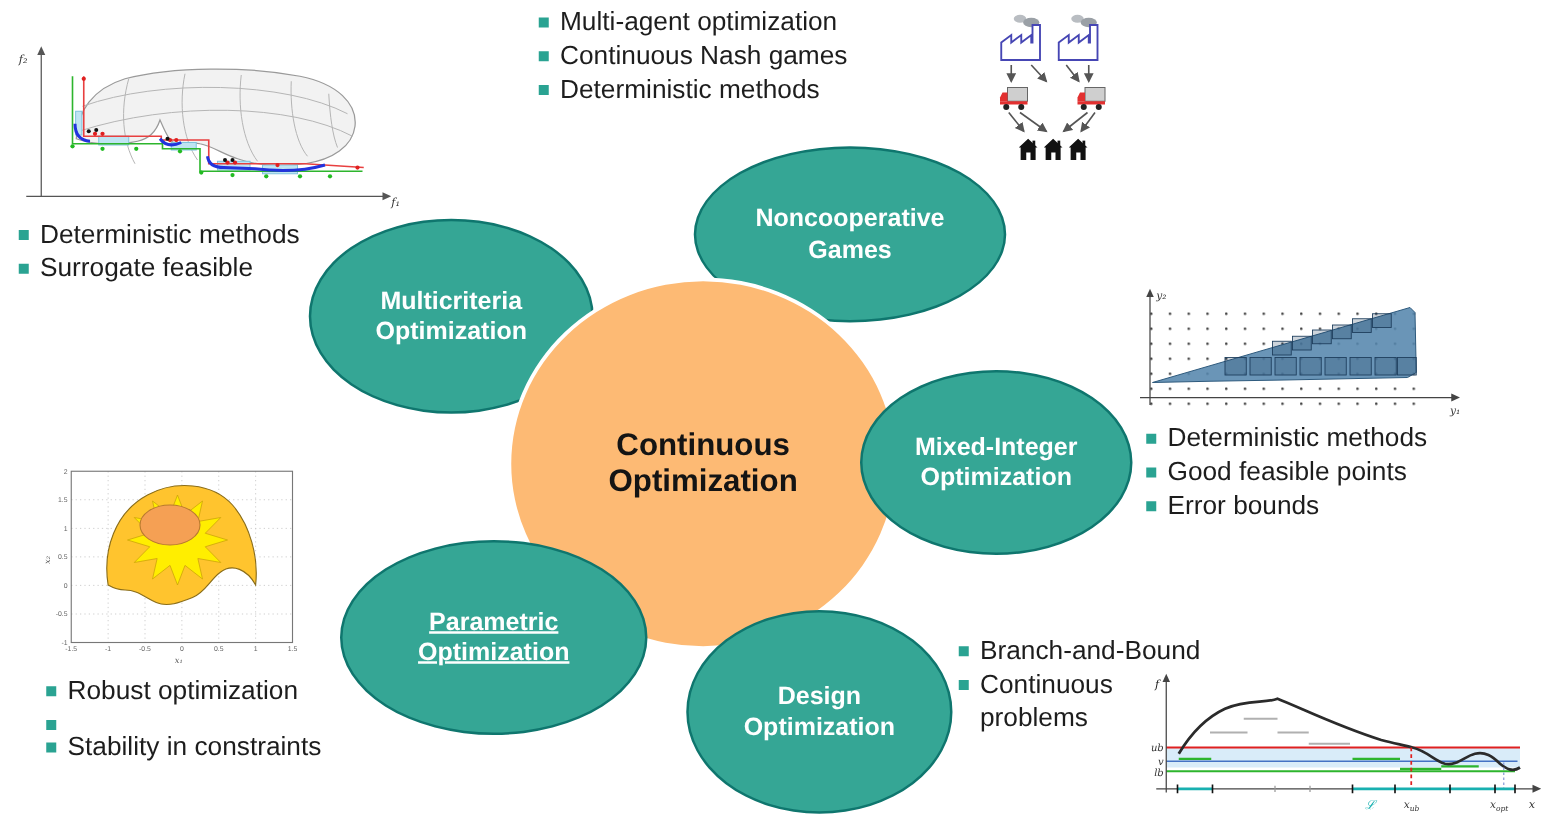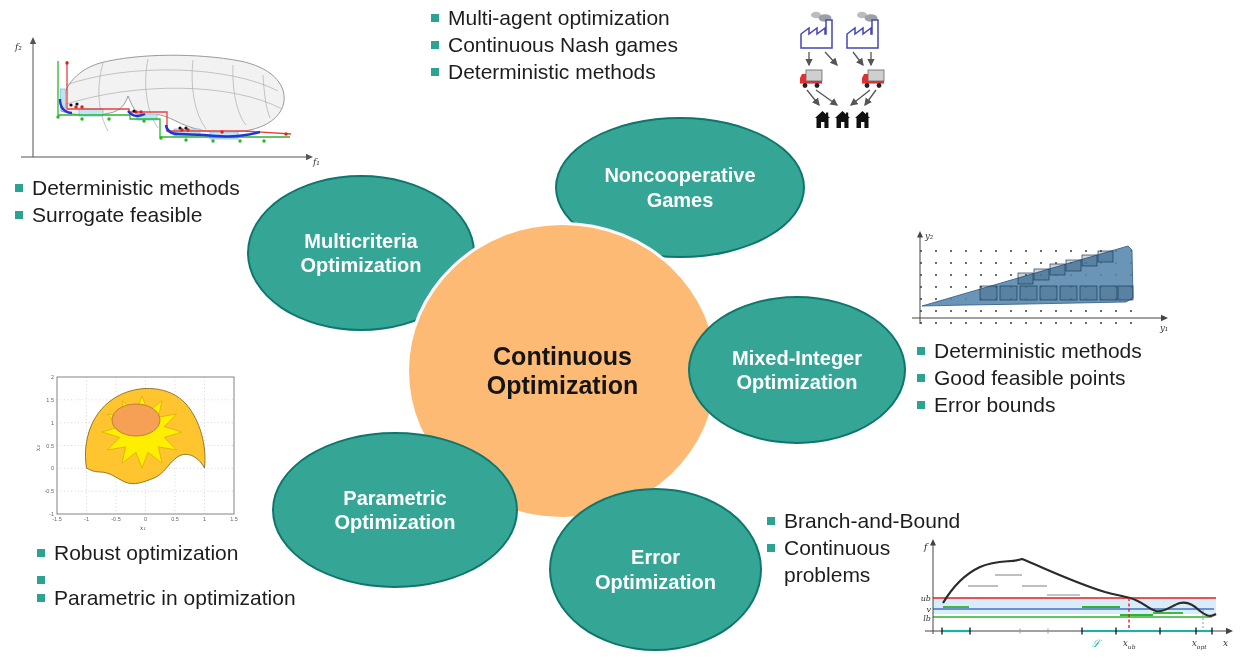--- a/index.html
+++ b/index.html
@@ -35,27 +35,27 @@
 <div class="ellipse hub z2" style="left:406px;top:222px;width:313px;height:298px;">
   <span>Continuous</span>
   <span>Optimization</span>
 </div>
 
 <div class="ellipse sat z3" style="left:688px;top:296px;width:218px;height:148px;">
   <span>Mixed-Integer</span>
   <span>Optimization</span>
 </div>
 
-<div class="ellipse sat z3" style="left:272px;top:432px;width:246px;height:156px;">
+<div class="ellipse sat z3" style="left:272px;top:432px;width:246px;height:156px;text-decoration:underline;">
   <span>Parametric</span>
   <span>Optimization</span>
 </div>
 
 <div class="ellipse sat z3" style="left:549px;top:488px;width:213px;height:163px;">
-  <span>Error</span>
+  <span>Design</span>
   <span>Optimization</span>
 </div>
 
 <ul class="blist" style="left:431px;top:4px;">
   <li class="bi">
       <span class="sq"></span>
       <span class="bt">Multi-agent optimization</span>
     </li>
   <li class="bi">
       <span class="sq"></span>
@@ -108,21 +108,21 @@
 <ul class="blist" style="left:37px;top:539px;">
   <li class="bi">
       <span class="sq"></span>
       <span class="bt">Robust optimization</span>
     </li>
   <li class="bi">
       <span class="sq"></span>
     </li>
   <li class="bi">
       <span class="sq"></span>
-      <span class="bt">Parametric in optimization</span>
+      <span class="bt">Stability in constraints</span>
     </li>
 </ul>
 
 <svg style="left:8px;top:33px;" width="322" height="135" viewBox="0 0 322 135">
   <g stroke="#555" stroke-width="1">
     <line x1="25" y1="10" x2="25" y2="124"></line>
     <line x1="13" y1="124" x2="300" y2="124"></line>
     <path d="M25,4 l-3.2,7 h6.4 z" fill="#555" stroke="none"></path>
     <path d="M305,124 l-7,-3.2 v6.4 z" fill="#555" stroke="none"></path>
   </g>

